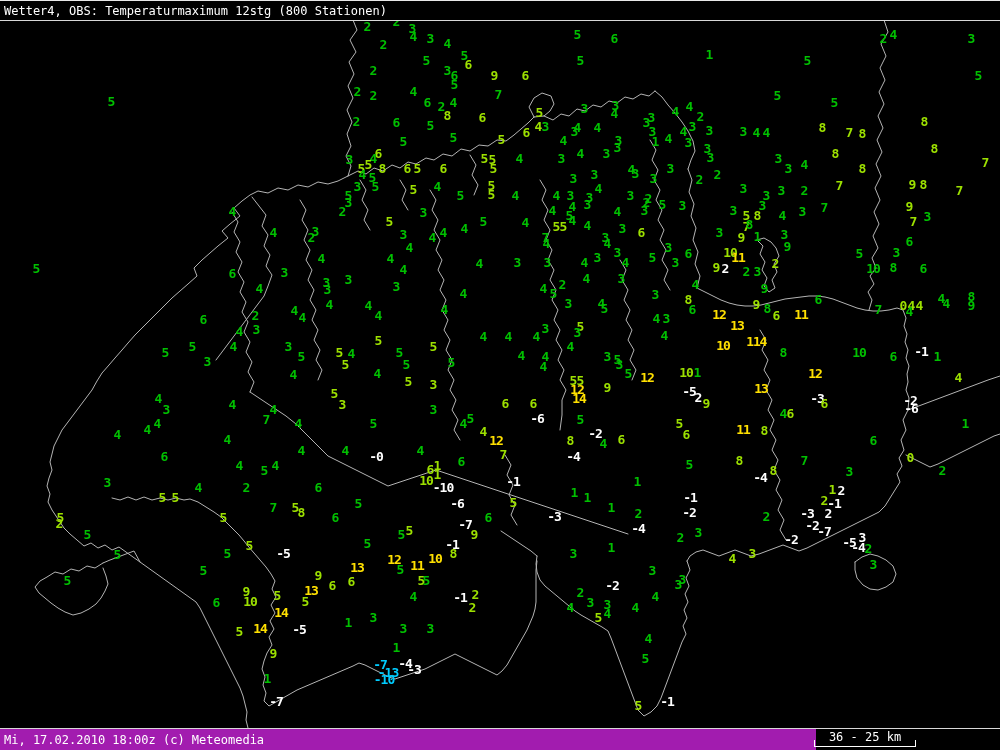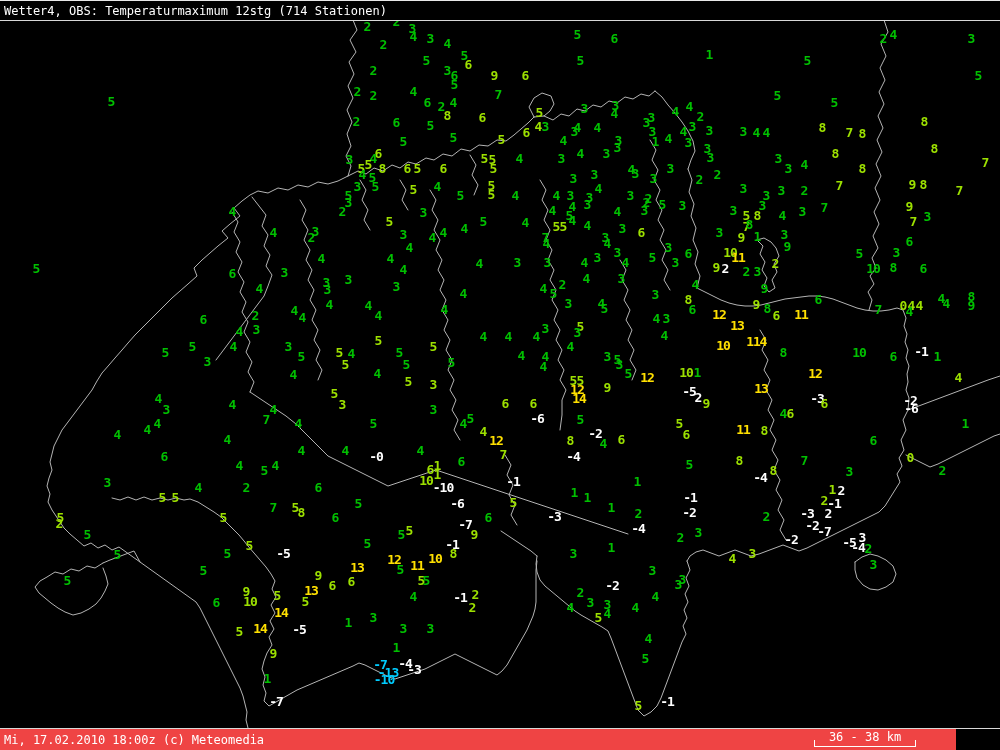--- a/index.html
+++ b/index.html
@@ -8,21 +8,21 @@
   .top-border{position:absolute;left:0;top:0;width:1000px;height:1px;background:#e8e8e8;}
   .title-bar{position:absolute;left:0;top:1px;width:1000px;height:19px;background:#000;}
   .title-text{position:absolute;left:4px;top:3px;color:#fff;font-size:12px;white-space:pre;}
   .title-sep{position:absolute;left:0;top:20px;width:1000px;height:1px;background:#d8d8d8;}
   .map-area{position:absolute;left:0;top:0;width:1000px;height:750px;}
   .borders-svg{position:absolute;left:0;top:0;}
   .stations-layer{position:absolute;left:0;top:0;width:1000px;height:750px;}
   .station{position:absolute;transform:translate(-50%,-50%);font-size:13px;font-weight:bold;
            white-space:pre;letter-spacing:-1px;line-height:1;}
   .status-sep{position:absolute;left:0;top:728px;width:1000px;height:1px;background:#d8d8d8;}
-  .status-bar{position:absolute;left:0;top:729px;width:956px;height:21px;background:#ef4444;}
+  .status-bar{position:absolute;left:0;top:729px;width:816px;height:21px;background:#a21caf;}
   .status-text{position:absolute;left:4px;top:4px;color:#fff;font-size:12px;white-space:pre;}
   .scale-indicator{position:absolute;left:810px;top:0;width:110px;height:21px;}
   .scale-label{position:absolute;left:0;top:1px;width:110px;text-align:center;color:#fff;font-size:12px;white-space:pre;}
   .scale-bracket{position:absolute;left:4px;top:11px;width:100px;height:6px;
                  border-left:1px solid #fff;border-right:1px solid #fff;border-bottom:1px solid #fff;}
 </style>
 </head>
 <body>
 
 <div class="screen">
@@ -567,26 +567,26 @@
         <span class="station" style="left: 648px; top: 638px; color: rgb(0, 192, 0);">4</span>
         <span class="station" style="left: 645px; top: 658px; color: rgb(0, 192, 0);">5</span>
         <span class="station" style="left: 638px; top: 705px; color: rgb(156, 224, 0);">5</span>
         <span class="station" style="left: 667px; top: 701px; color: rgb(255, 255, 255);">-1</span>
         <span class="station" style="left: 873px; top: 564px; color: rgb(0, 192, 0);">3</span>
       </div>
   </div>
 
   <div class="top-border"></div>
   <div class="title-bar">
-    <div class="title-text">Wetter4, OBS: Temperaturmaximum 12stg (714 Stationen)</div>
+    <div class="title-text">Wetter4, OBS: Temperaturmaximum 12stg (800 Stationen)</div>
   </div>
   <div class="title-sep"></div>
 
   <div class="status-sep"></div>
   <div class="status-bar">
     <div class="status-text">Mi, 17.02.2010 18:00z (c) Meteomedia</div>
     <div class="scale-indicator">
-      <div class="scale-label">36 - 38 km</div>
+      <div class="scale-label">36 - 25 km</div>
       <div class="scale-bracket"></div>
     </div>
   </div>
 
 </div>
 
 </body></html>

